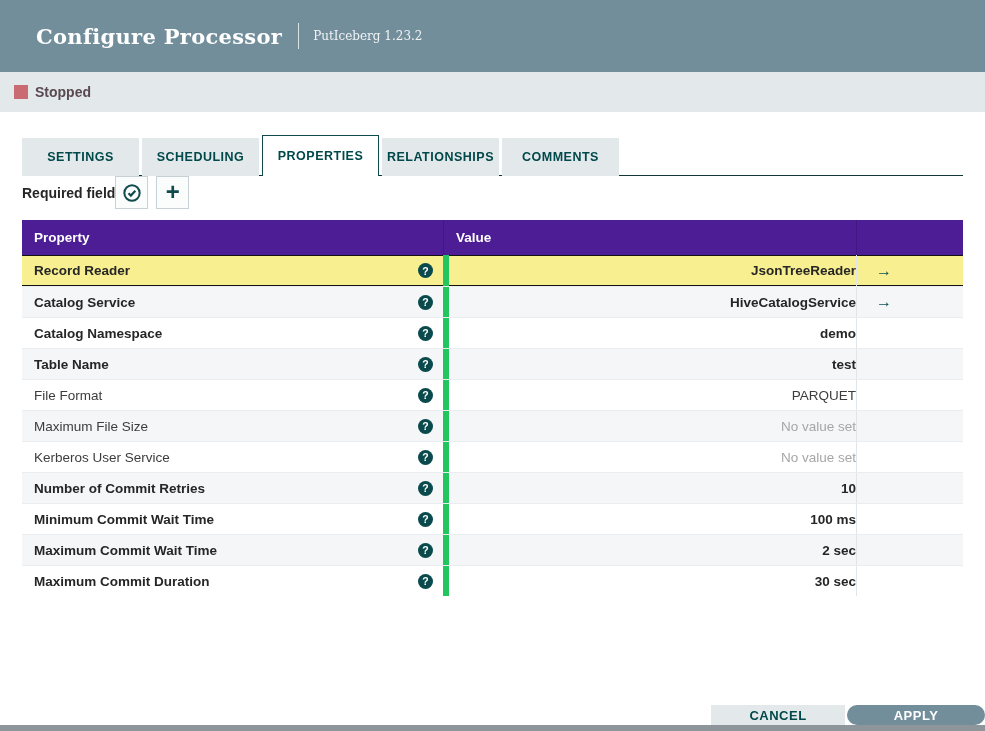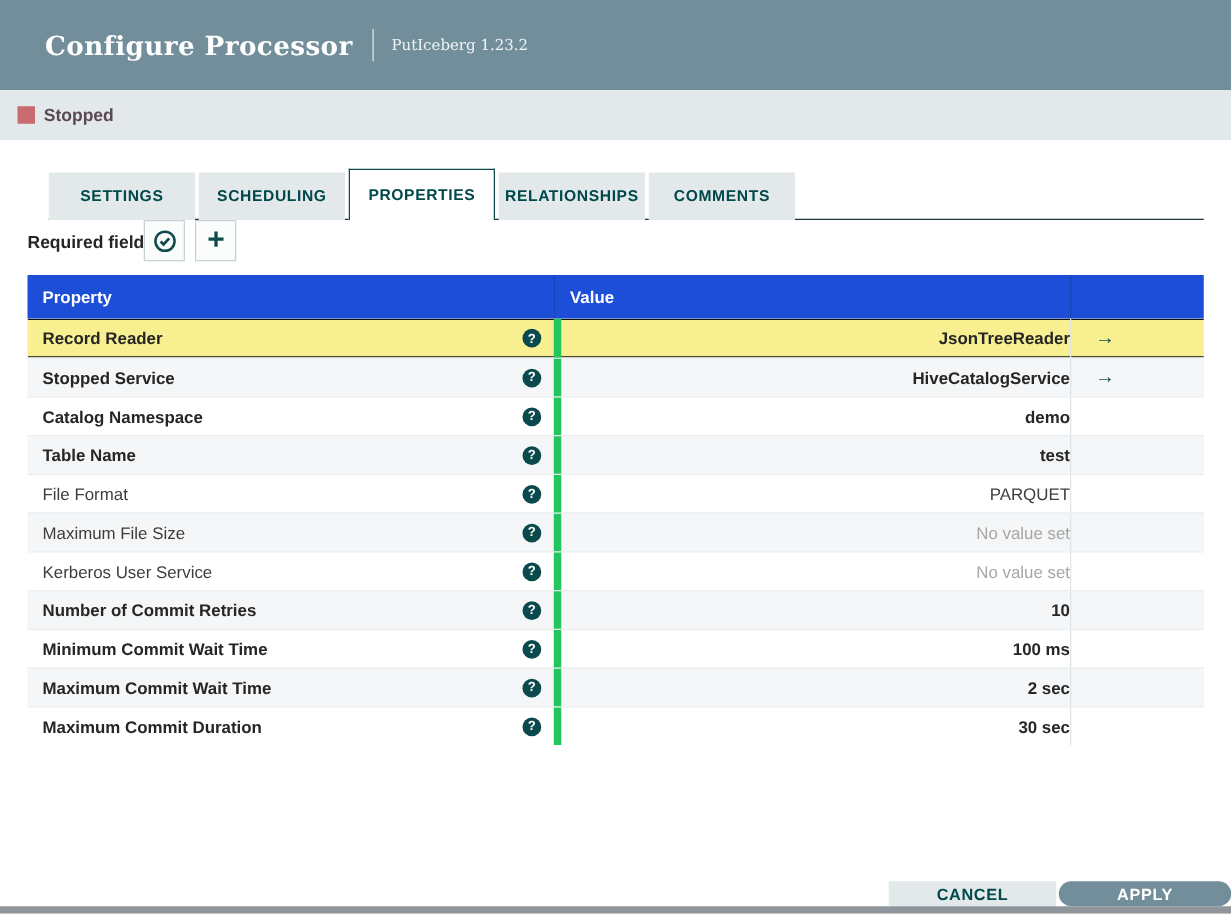--- a/index.html
+++ b/index.html
@@ -14,39 +14,39 @@
   .header-sub { font-family:"DejaVu Serif", serif; font-size:12px; color:#f0f4f6; }
 
   
   .statusbar { height:40px; background:#E3E8EB; display:flex; align-items:center; padding-left:14px; }
   .status-square { width:14px; height:14px; background:#c96b70; margin-right:7px; }
   .status-label { font-size:14px; font-weight:bold; color:#5a4950; }
 
   .content { padding:0 22px; }
 
   
-  .tabbar { margin-top:23px; display:flex; gap:3px; border-bottom:1px solid #14383a; height:41px;margin-left:17px; }
+  .tabbar { margin-top:23px; display:flex; gap:3px; border-bottom:1px solid #14383a; height:41px; }
   .tab { width:117px; height:38px; margin-top:3px; background:#E3E8EB; display:flex; align-items:center; justify-content:center;
          font-size:12.5px; font-weight:bold; letter-spacing:0.5px; color:#004849; cursor:pointer; }
   .tab.active { background:#ffffff; height:41px; margin-top:0;
                 border:1px solid #0f4b4d; border-bottom:none; position:relative; z-index:2;
                 box-shadow:0 2px 0 #ffffff; }
 
   
   .util-row { display:flex; align-items:center; height:33px; }
   .required-hint { font-size:14px; font-weight:bold; color:#262626; }
   .icon-buttons { display:flex; gap:8px; }
   .icon-btn { width:33px; height:33px; background:#fbfcfc; border:1px solid #c8d2d6;
               display:flex; align-items:center; justify-content:center; cursor:pointer; }
   .icon-btn svg { display:block; }
   .plus-glyph { color:#0f4b4d; font-size:24px; font-weight:bold; line-height:1; margin-top:-2px; }
 
   
   .prop-table { margin-top:11px; width:941px; }
-  .t-header { display:grid; grid-template-columns:421px 413px 107px; height:35px; background:#1d4ed8;
+  .t-header { display:grid; grid-template-columns:421px 413px 107px; height:35px; background:#4c1d95;
               color:#ffffff; font-size:13.5px; font-weight:bold; align-items:center; }
   .t-header .hcell { padding-left:12px; height:100%; display:flex; align-items:center; }
   .t-header .hcell + .hcell { border-left:1px solid rgba(0,0,0,0.15); }
 
   .t-row { display:grid; grid-template-columns:421px 413px 107px; height:31px; background:#ffffff; font-size:13.5px; }
   .t-row.even { background:#f4f6f7; }
   .t-row + .t-row { border-top:1px solid #e9edef; }
   .t-row.selected { background:#F8EF90; box-shadow: inset 0 1px 0 #121212, inset 0 -1px 0 #121212; }
   .cell { display:flex; align-items:center; height:100%; overflow:hidden; }
   .cell-prop { padding:0 10px 0 12px; justify-content:space-between; }
@@ -127,21 +127,21 @@
             </div>
             <div class="cell cell-value">
               <span class="val set">JsonTreeReader</span>
             </div>
             <div class="cell cell-link">
               <span class="goto-arrow">→</span>
             </div>
           </div>
           <div class="t-row even">
             <div class="cell cell-prop">
-              <span class="prop-name req">Stopped Service</span>
+              <span class="prop-name req">Catalog Service</span>
               <span class="help-icon">?</span>
             </div>
             <div class="cell cell-value">
               <span class="val set">HiveCatalogService</span>
             </div>
             <div class="cell cell-link">
               <span class="goto-arrow">→</span>
             </div>
           </div>
           <div class="t-row">

